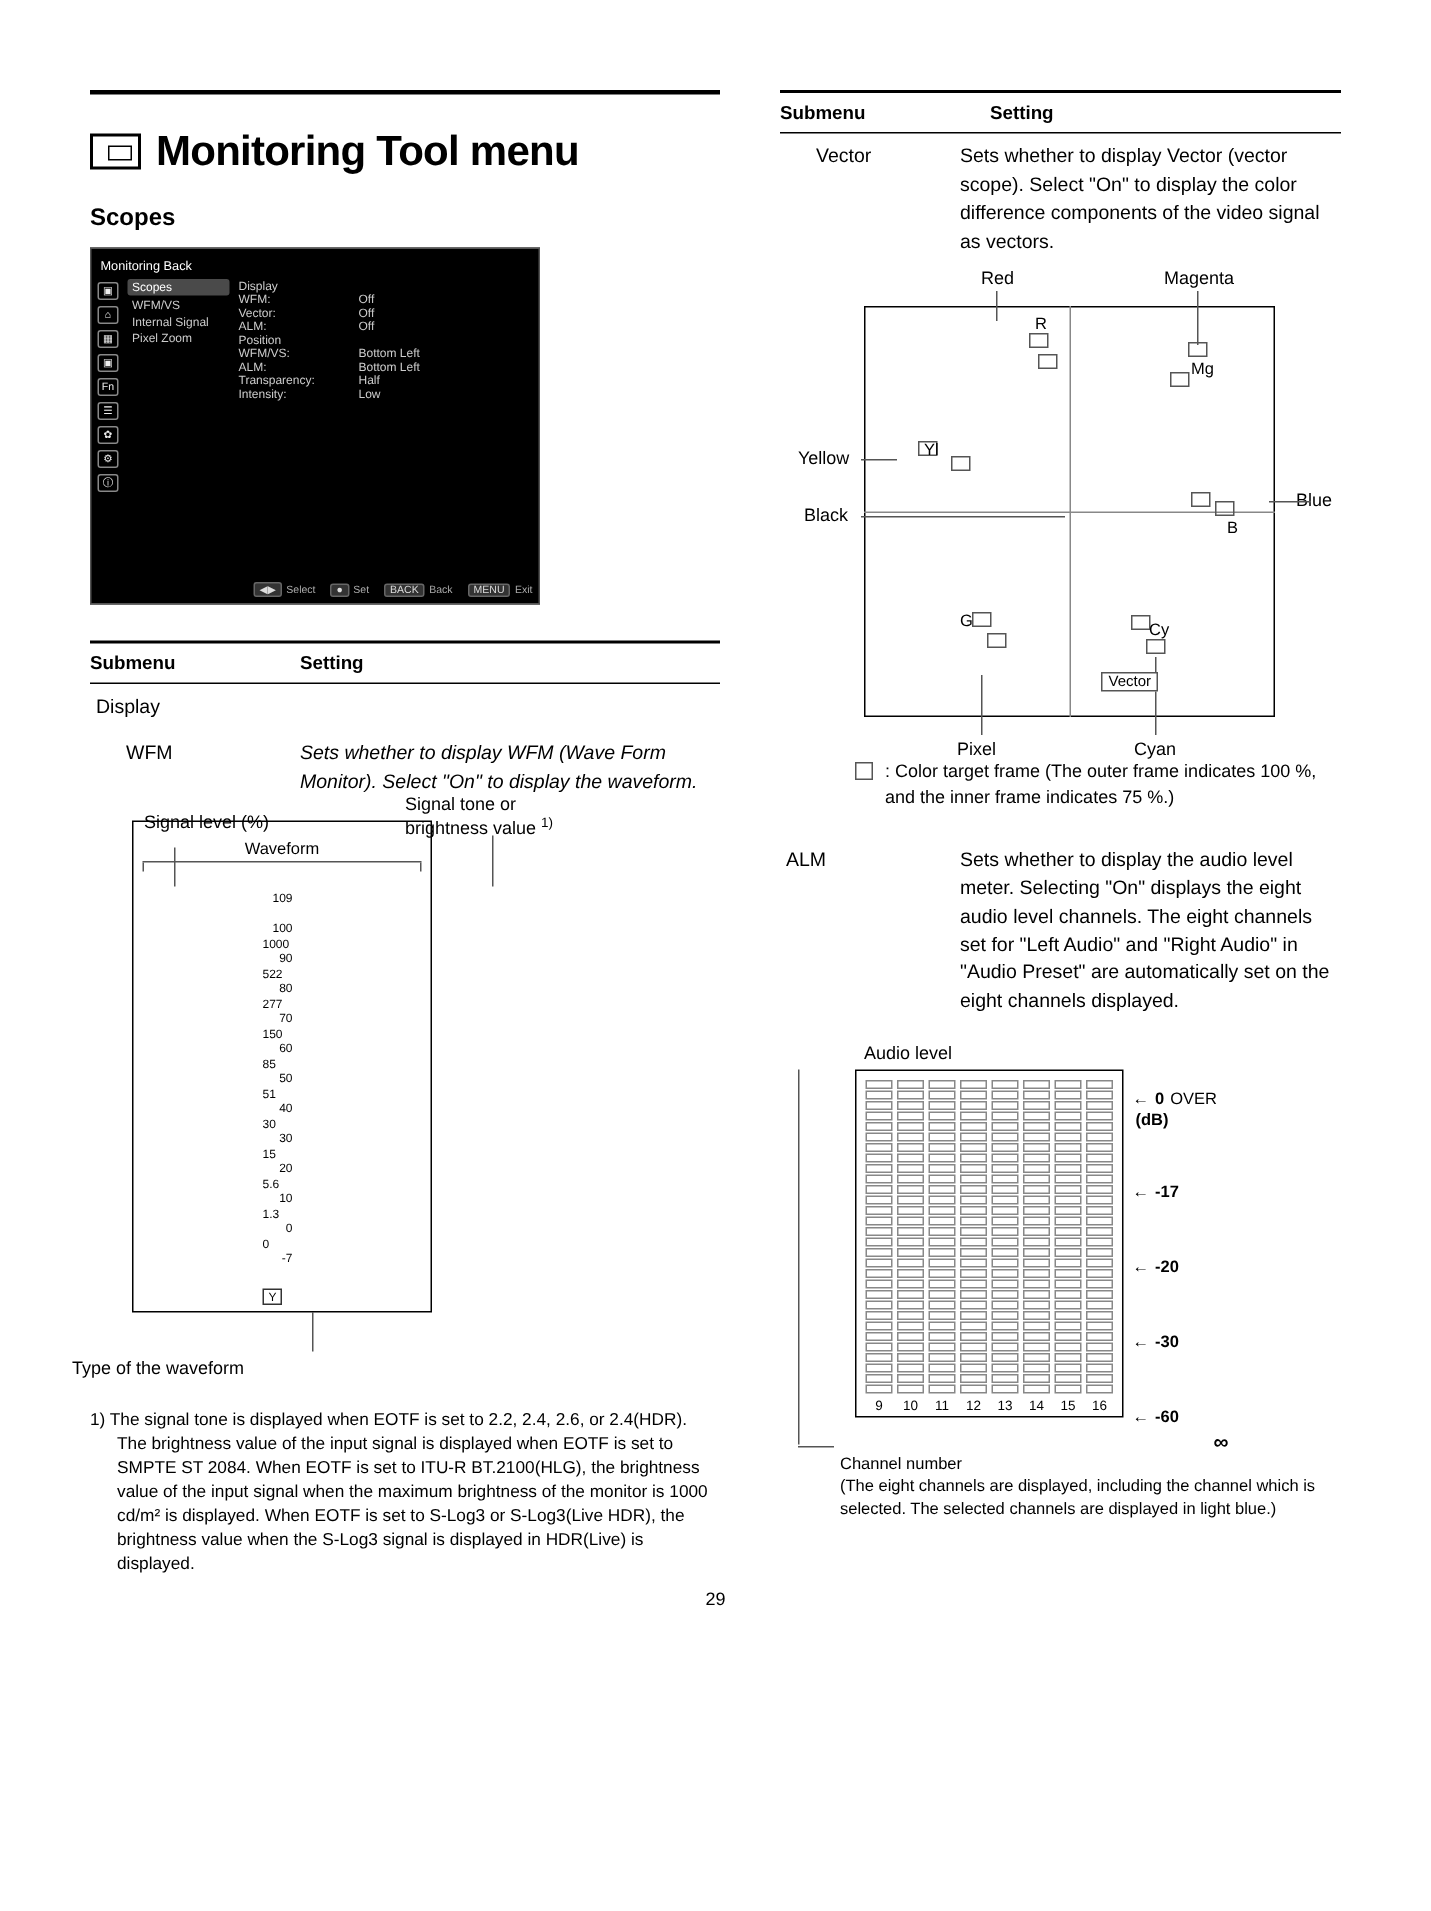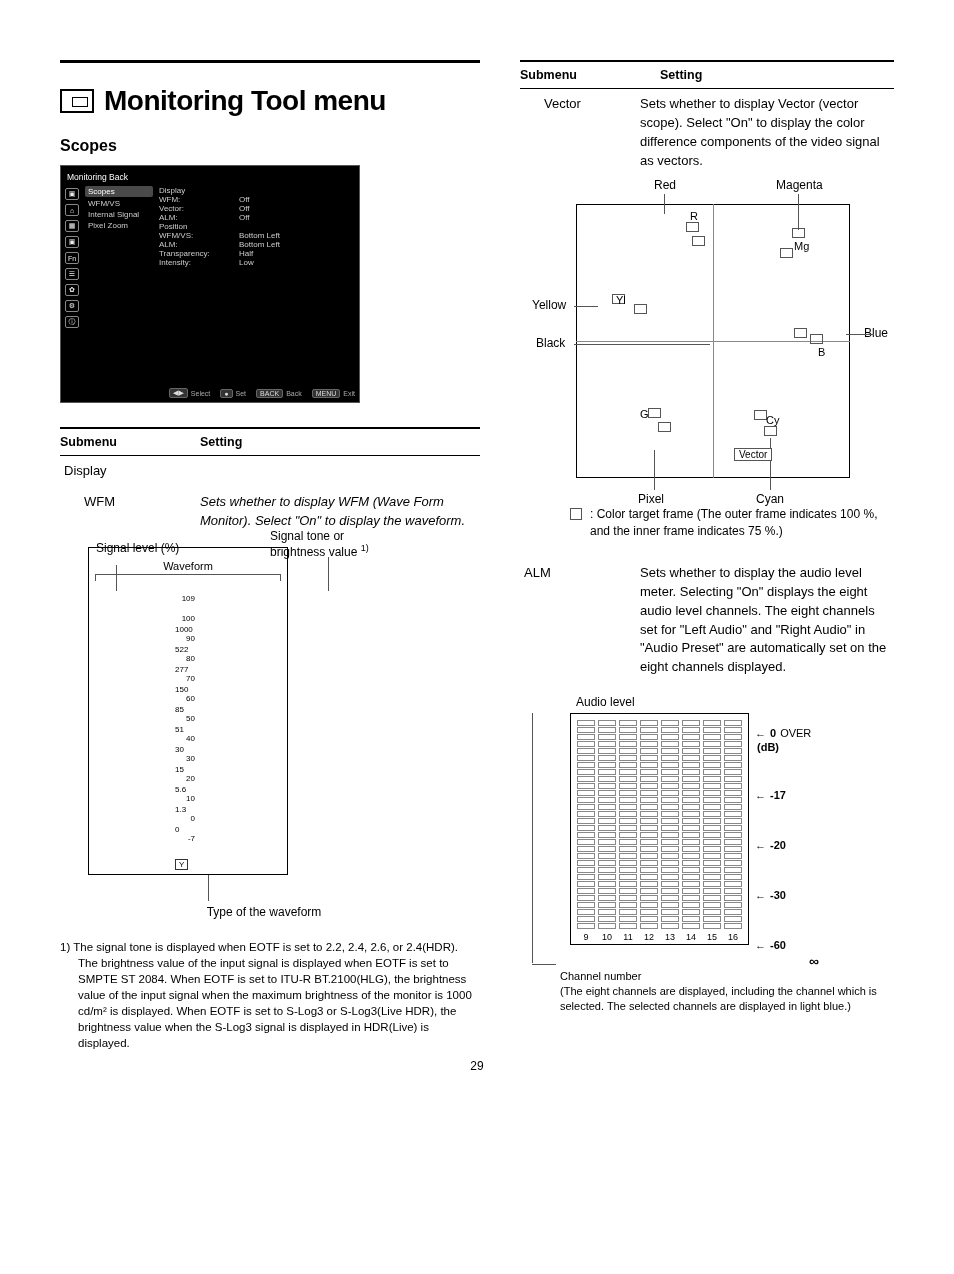--- a/index.html
+++ b/index.html
@@ -78,21 +78,21 @@
   .wf-row { display:flex; align-items:center; height:20px; font-size:8px;flex-direction:column;}
   .wf-row .lvl { width:20px; text-align:right; padding-right:3px;}
   .wf-row .line { flex:1; border-top:1px dashed #888; height:0;}
   .wf-row .line.solid { border-top:1px solid #333; }
   .wf-row .val { width:34px; text-align:left; padding-left:4px;}
   .wf-ymark { position:absolute; bottom:4px; left:86px; border:1px solid #333; padding:0 3px; font-size:8px;}
   .wf-toplead, .wf-toplead2 { position:absolute; width:1px; background:#555; }
   .wf-toplead { left:56px; top:18px; height:26px;}
   .wf-toplead2 { left:268px; top:10px; height:34px;}
   .wf-leadY { width:1px; height:26px; background:#555; margin-left:120px;}
-  .wf-type-label { font-size:12px; text-align:center; margin-top:4px; margin-left:-40px;}
+  .wf-type-label { font-size:12px; margin-top:4px; margin-left:-40px;}
 
   .footnote { font-size:11.5px; line-height:1.4; padding-left:18px; text-indent:-18px; }
 
   
   .r-thead { display:flex; border-top:2px solid #000; border-bottom:1px solid #000; padding:6px 0; font-weight:bold; font-size:12.5px; }
   .r-row { display:flex; padding:6px 0; font-size:13px; line-height:1.45;}
   .r-c1 { flex:0 0 120px; padding-left: 24px;}
   .r-c1.top { padding-left:4px;}
   .r-c2 { flex:1; }
 

